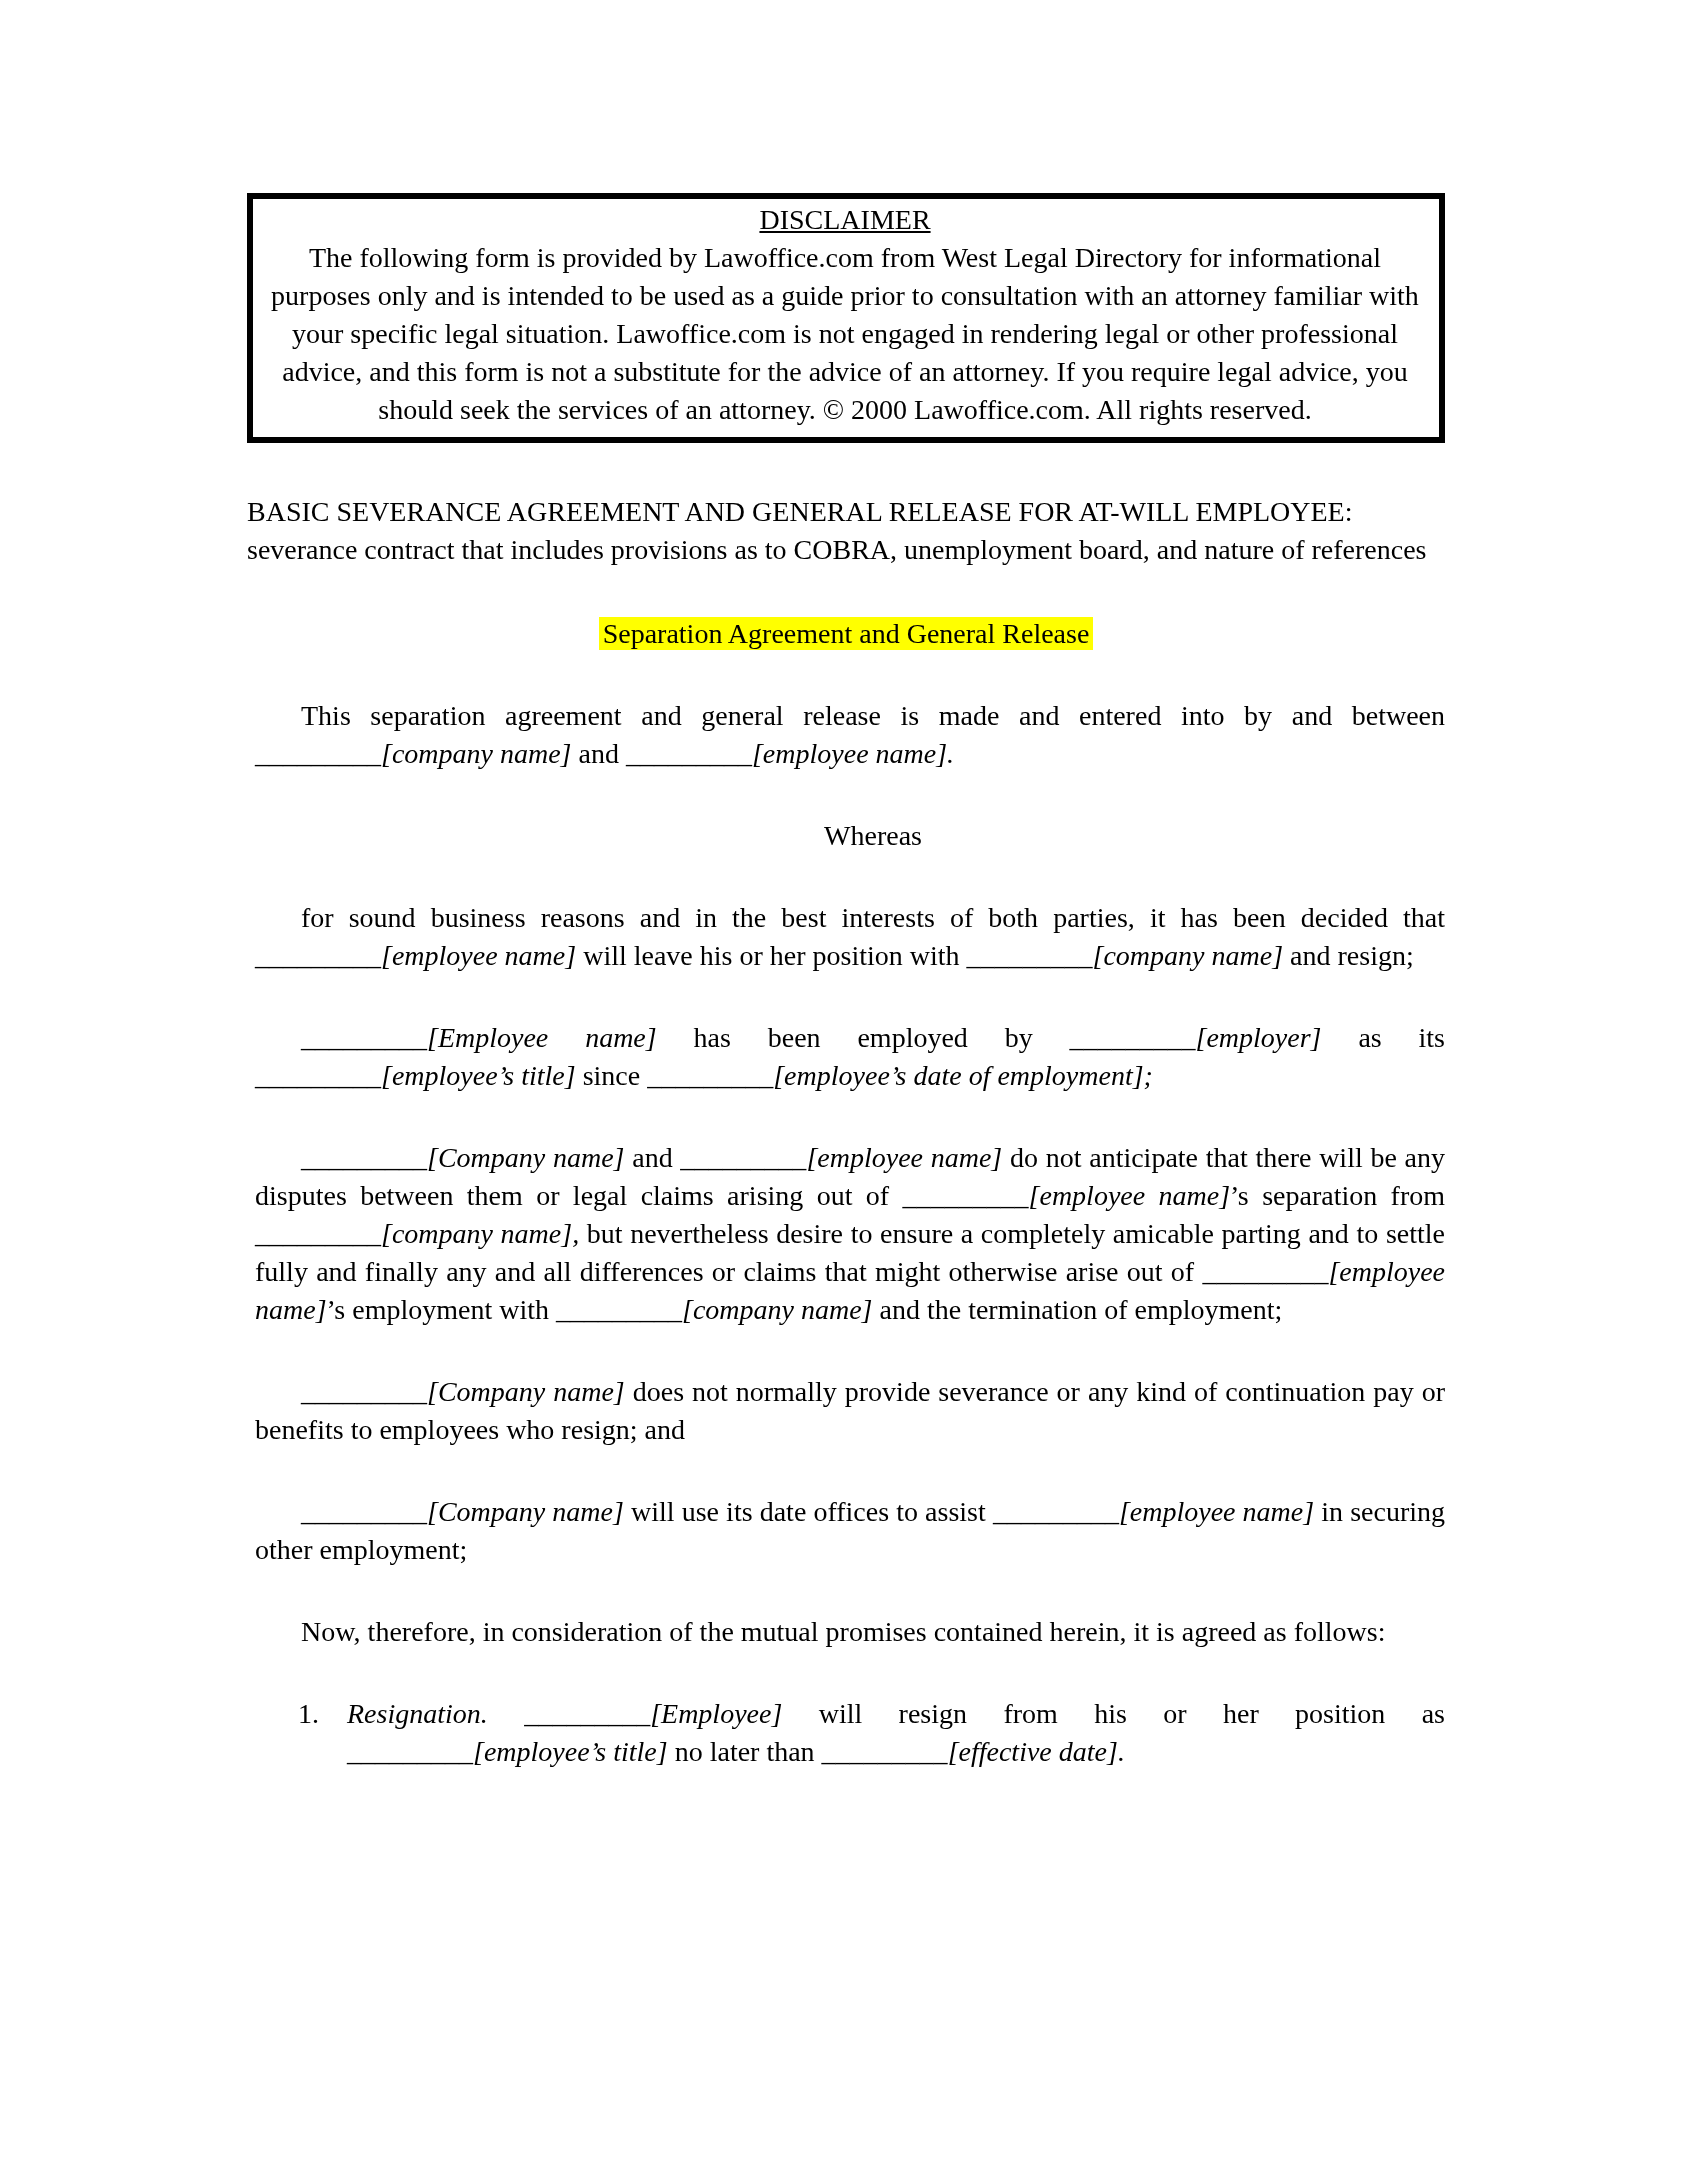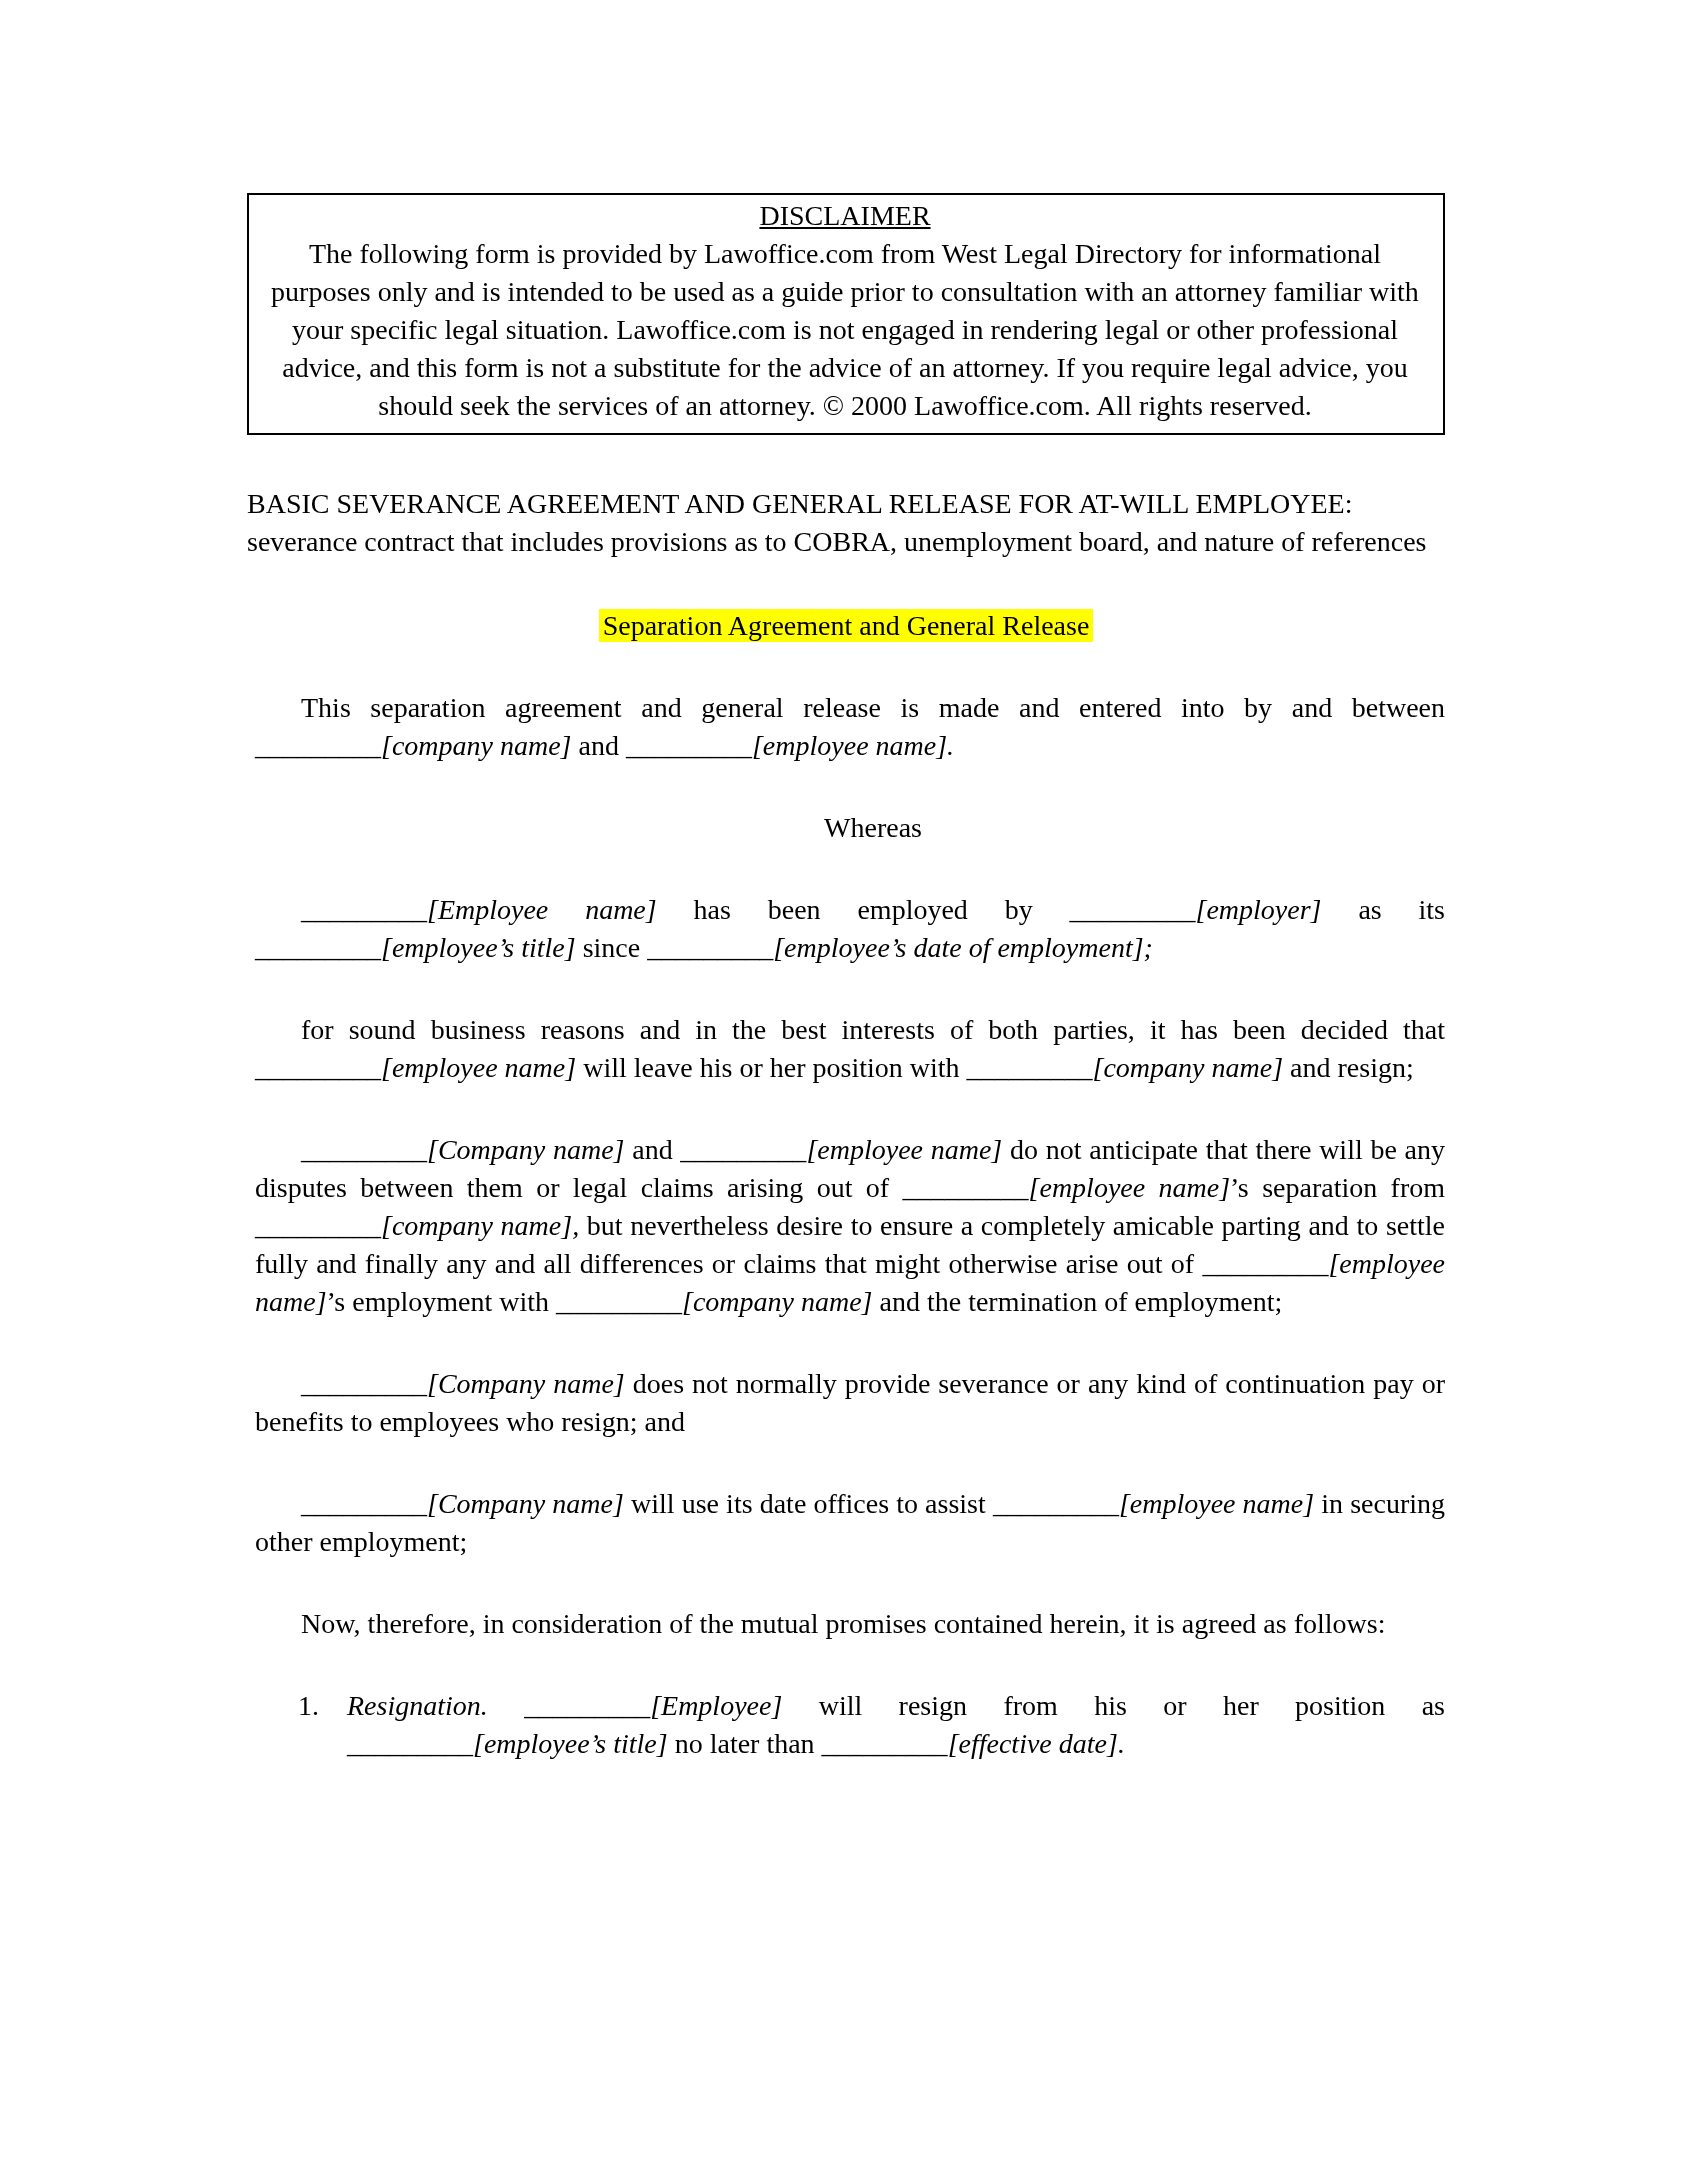--- a/index.html
+++ b/index.html
@@ -14,21 +14,21 @@
     margin: 0 auto;
     background: #ffffff;
     box-sizing: border-box;
     padding: 193px 238px 59px 247px;
     font-family: "Liberation Serif", "DejaVu Serif", serif;
     font-size: 28px;
     line-height: 38px;
     color: #000000;
   }
   .disclaimer-box {
-    border: 2px solid #000000;
+    border: 6px solid #000000;
     box-sizing: border-box;
     padding: 2px 10px 8px 8px;
   }
   .disclaimer-title {
     text-align: center;
     text-decoration: underline;
   }
   .disclaimer-body {
     text-align: center;
   }
@@ -80,23 +80,23 @@
   <p class="doc-heading">BASIC SEVERANCE AGREEMENT AND GENERAL RELEASE FOR AT-WILL EMPLOYEE: severance contract that includes provisions as to COBRA, unemployment board, and nature of references</p>
 
   <div class="title-row">
     <span class="highlighted-title" style="background: rgb(255, 255, 0);">Separation Agreement and General Release</span>
   </div>
 
   <p class="para"><span>This separation agreement and general release is made and entered into by and between _________</span><span class="it">[company name]</span><span> and _________</span><span class="it">[employee name].</span></p>
 
   <p class="para no-justify"><span>Whereas</span></p>
 
+  <p class="para"><span>for sound business reasons and in the best interests of both parties, it has been decided that _________</span><span class="it">[employee name]</span><span> will leave his or her position with _________</span><span class="it">[company name]</span><span> and resign;</span></p>
+
   <p class="para"><span>_________</span><span class="it">[Employee name]</span><span> has been employed by _________</span><span class="it">[employer]</span><span> as its _________</span><span class="it">[employee’s title]</span><span> since _________</span><span class="it">[employee’s date of employment];</span></p>
-
-  <p class="para"><span>for sound business reasons and in the best interests of both parties, it has been decided that _________</span><span class="it">[employee name]</span><span> will leave his or her position with _________</span><span class="it">[company name]</span><span> and resign;</span></p>
 
   <p class="para"><span>_________</span><span class="it">[Company name]</span><span> and _________</span><span class="it">[employee name]</span><span> do not anticipate that there will be any disputes between them or legal claims arising out of _________</span><span class="it">[employee name]</span><span>’s separation from _________</span><span class="it">[company name],</span><span> but nevertheless desire to ensure a completely amicable parting and to settle fully and finally any and all differences or claims that might otherwise arise out of _________</span><span class="it">[employee name]</span><span>’s employment with _________</span><span class="it">[company name]</span><span> and the termination of employment;</span></p>
 
   <p class="para"><span>_________</span><span class="it">[Company name]</span><span> does not normally provide severance or any kind of continuation pay or benefits to employees who resign; and</span></p>
 
   <p class="para"><span>_________</span><span class="it">[Company name]</span><span> will use its date offices to assist _________</span><span class="it">[employee name]</span><span> in securing other employment;</span></p>
 
   <p class="para"><span>Now, therefore, in consideration of the mutual promises contained herein, it is agreed as follows:</span></p>
 
   <div class="list-item">

